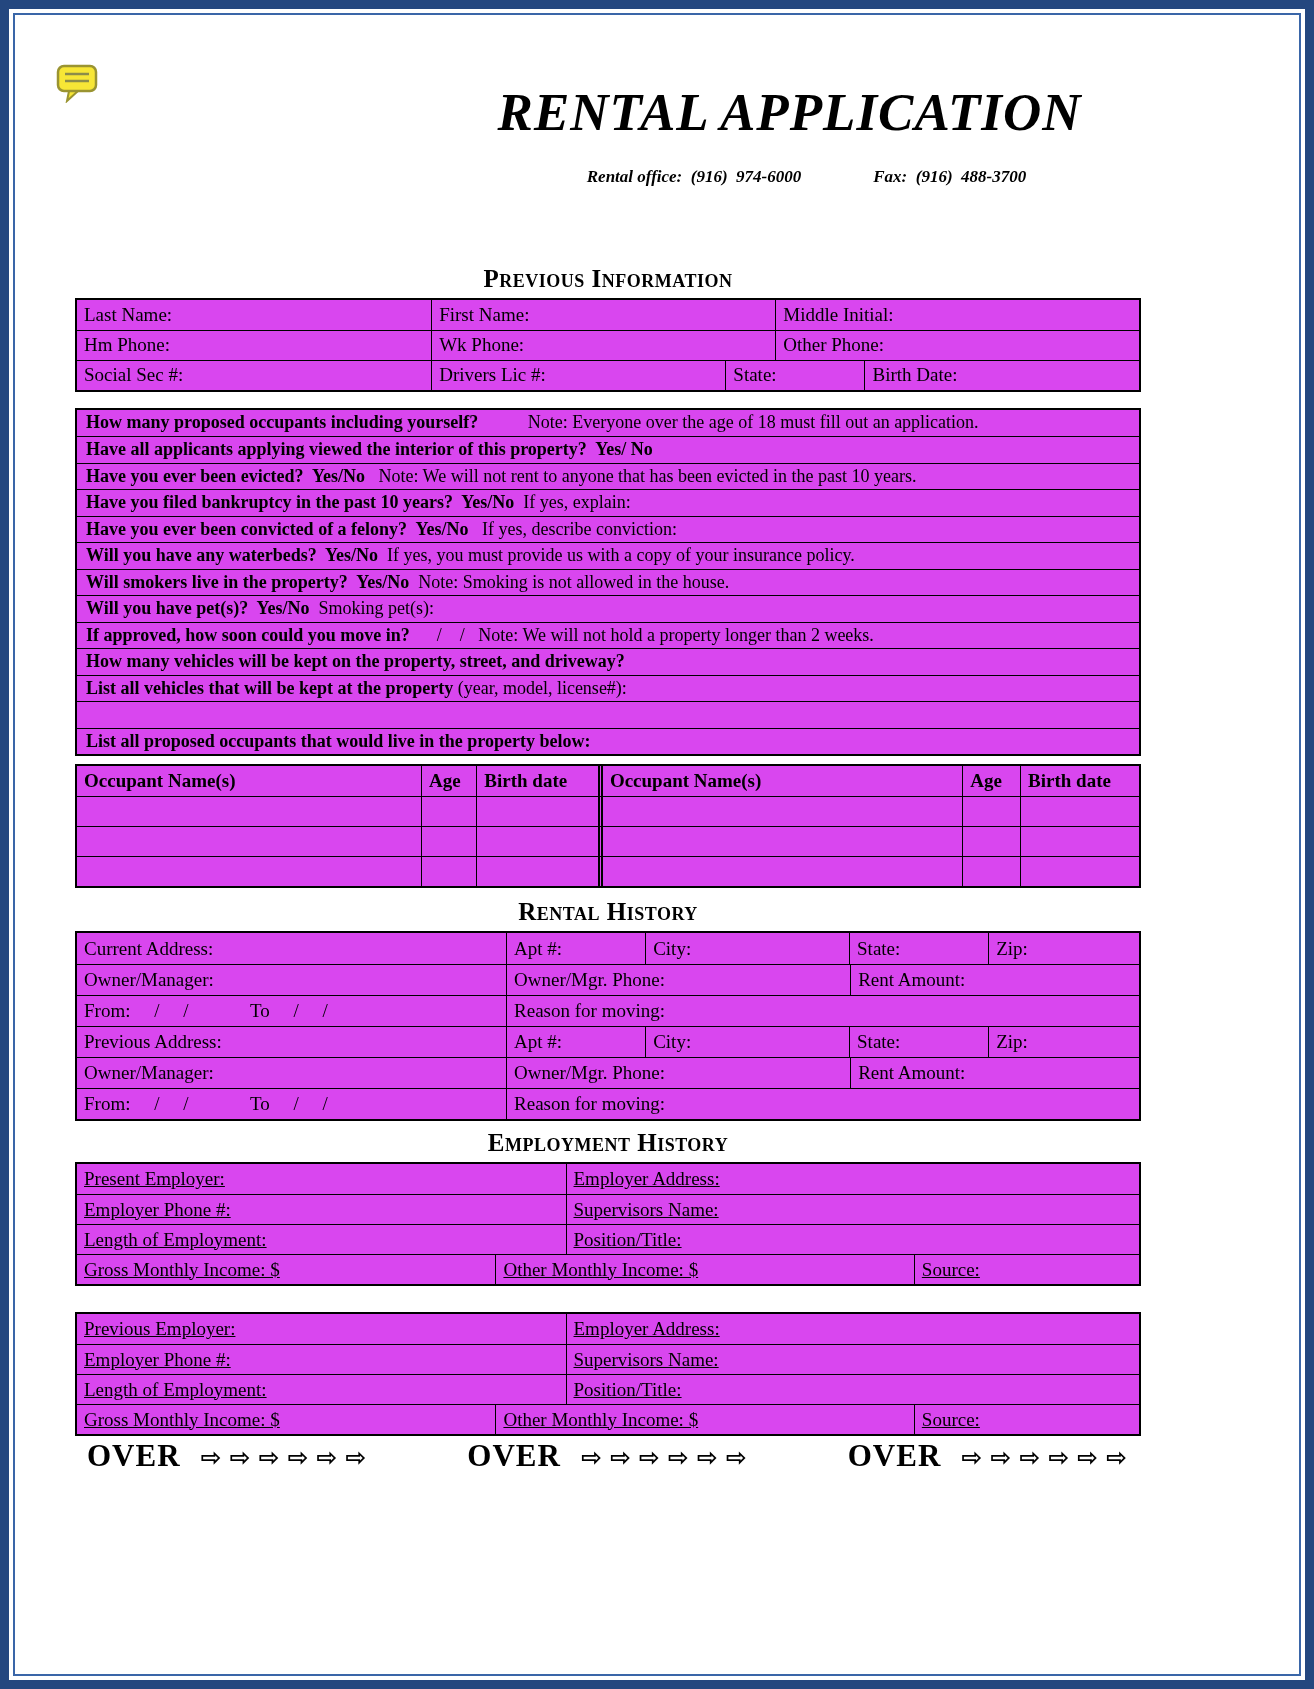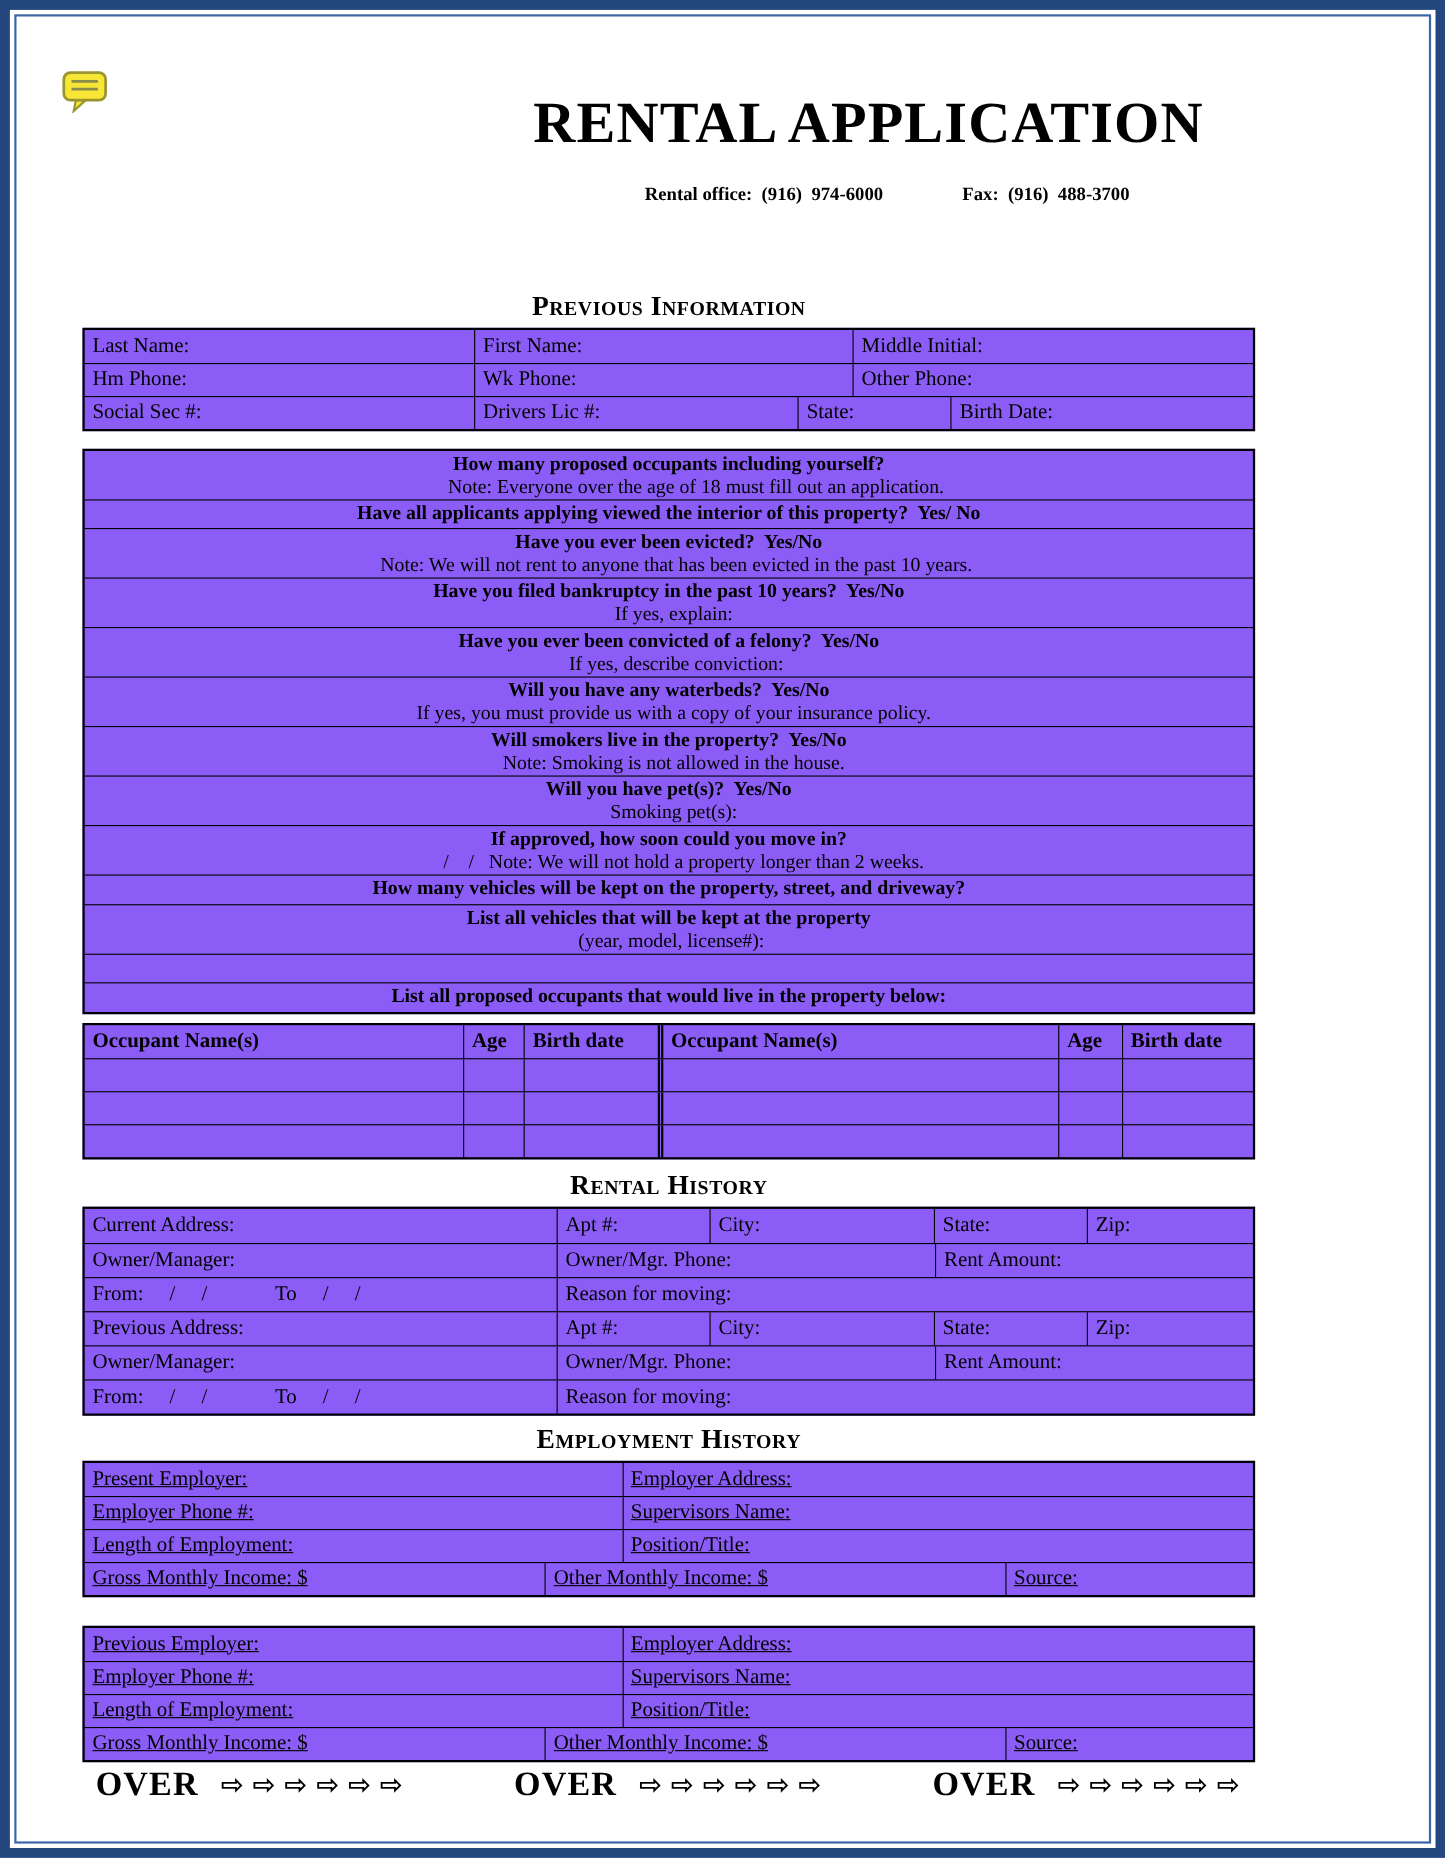--- a/index.html
+++ b/index.html
@@ -13,50 +13,50 @@
   }
   .page-inner {
     width:100%; height:100%;
     border:2px solid #3a66a8;
     position:relative;
     overflow:hidden;
   }
 
   .comment-icon { position:absolute; left:40px; top:48px; }
 
-  .title-block { margin-top:70px; text-align:center; padding-left:265px; }
+  .title-block { margin-top:70px; text-align:center; padding-left:265px;font-style:italic; }
   .title { font-size:53px; font-weight:bold; letter-spacing:1px; line-height:1.05; }
   .subtitle { margin-top:6px; font-size:17px; font-weight:bold; white-space:pre-wrap; }
   .subtitle .fax { margin-left:72px; }
 
   .content { width:1066px; margin-left:60px; }
 
   .section-h {
     text-align:center; font-weight:bold; font-variant:small-caps;
     font-size:25px; letter-spacing:0.5px;
   }
   .sh-applicant { margin-top:58px; margin-bottom:5px; }
   .sh-rental    { margin-top:10px; margin-bottom:5px; }
   .sh-employ    { margin-top:8px;  margin-bottom:5px; }
 
-  .tbl { border:2px solid #000; width:100%; background:#8b5cf6; }
+  .tbl { border:2px solid #000; width:100%; background:#d946ef; }
   .trow { display:flex; align-items:stretch; }
   .trow + .trow { border-top:1.5px solid #000; }
   .tcell {
     padding:2px 7px; font-size:19px; white-space:pre-wrap;
     display:flex; align-items:center;
   }
   .tcell + .tcell { border-left:1.5px solid #000; }
 
   .applicant-t .trow { min-height:30px; }
   .wA1 { width:33.35%; } .wA2 { width:32.4%; } .wA3 { width:34.25%; }
   .wB1 { width:33.35%; } .wB2 { width:27.7%; } .wB3 { width:13.1%; } .wB4 { width:25.85%; }
 
   .questions-t { margin-top:16px; }
-  .q-row { min-height:26.5px; padding:1px 9px; display:flex; align-items:center;flex-direction:column; }
+  .q-row { min-height:26.5px; padding:1px 9px; display:flex; align-items:center; }
   .q { font-weight:bold; font-size:18px; white-space:pre-wrap; }
   .note { font-size:18px; white-space:pre-wrap; }
 
   .occ-t { margin-top:8px; }
   .occ-t .trow { min-height:30px; }
   .occ-t .hdr .tcell { font-weight:bold; }
   .oN1 { width:32.4%; } .oA1 { width:5.2%; } .oB1 { width:11.45%; }
   .oN2 { width:34.3%; } .oA2 { width:5.45%; } .oB2 { width:11.2%; }
   .occ-t .tcell.dbl { border-left:5px double #000; }
 

